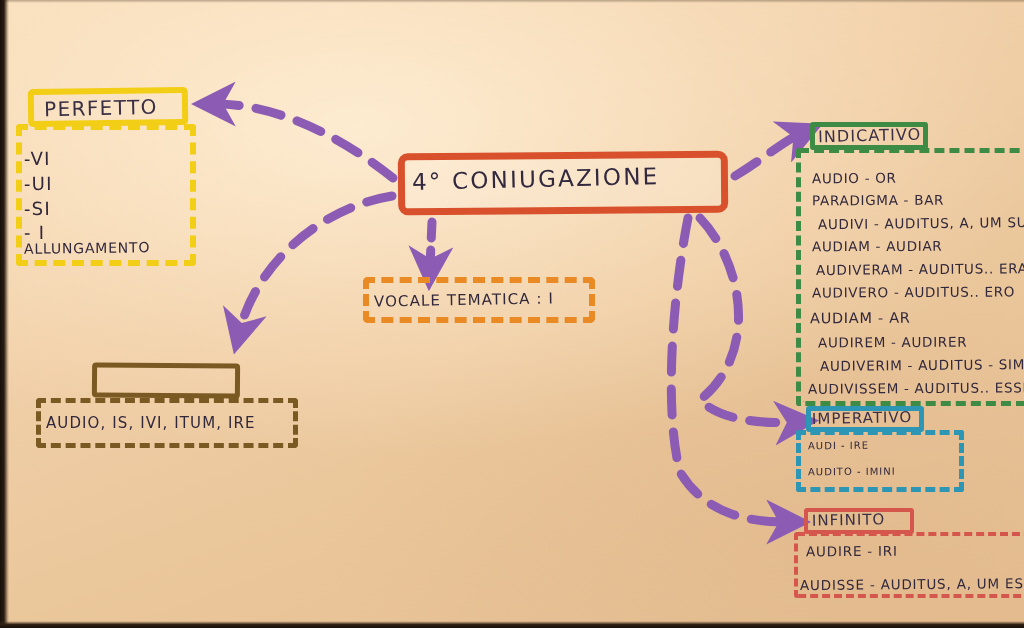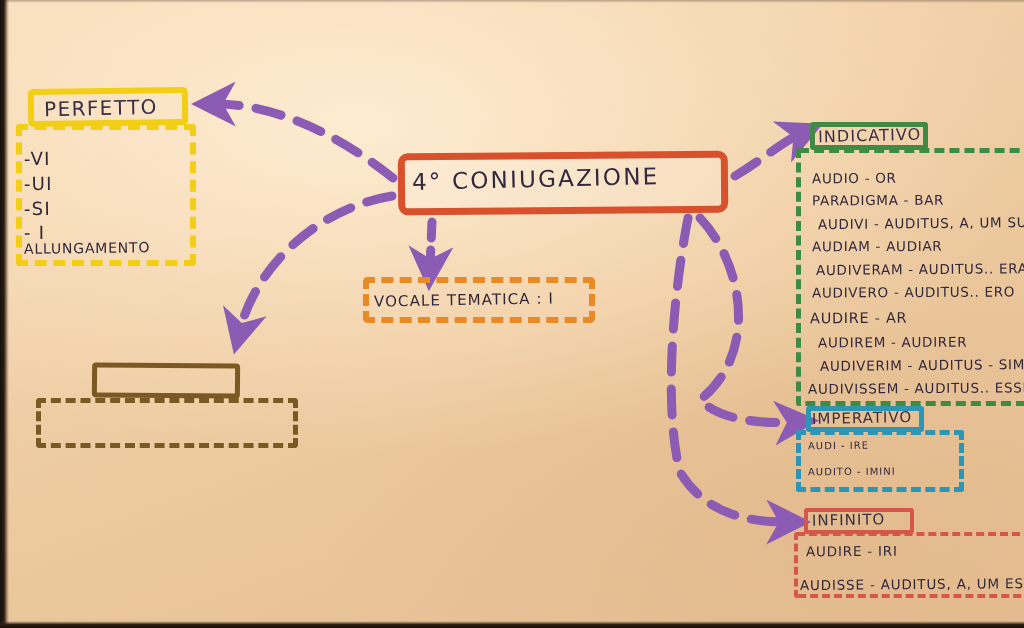--- a/index.html
+++ b/index.html
@@ -162,34 +162,35 @@
   <div class="hand title-txt" id="perfetto-head-label">PERFETTO</div>
   <div class="box dash" id="perfetto-body"></div>
   <div class="hand body-txt perf-line" style="top:148px;transform:rotate(-1deg);">-VI</div>
   <div class="hand body-txt perf-line" style="top:173px;transform:rotate(-.6deg);text-align:right;">-UI</div>
   <div class="hand body-txt perf-line" style="top:198px;transform:rotate(-.8deg);">-SI</div>
   <div class="hand body-txt perf-line" style="top:222px;transform:rotate(-.4deg);">- I</div>
   <div class="hand body-txt perf-line" style="top:240px;font-size:14px;letter-spacing:.8px;transform:rotate(-.7deg);">ALLUNGAMENTO</div>
 
   <div class="box solid" id="paradigma-head"></div>
   <div class="box dash" id="paradigma-body"></div>
+  <div class="hand body-txt" id="paradigma-body-label">AUDIO, IS, IVI, ITUM, IRE</div>
 
   <div class="box dash" id="vocale"></div>
   <div class="hand body-txt" id="vocale-label">VOCALE TEMATICA :  I</div>
 
   <div class="box solid" id="indic-head"></div>
   <div class="hand title-txt" id="indic-head-label">INDICATIVO</div>
   <div class="box dash" id="indic-body"></div>
   <div class="hand body-txt ind-line" style="top:170px;transform:rotate(-.5deg);">AUDIO - OR</div>
   <div class="hand body-txt ind-line" style="top:192px;transform:rotate(-.3deg);">PARADIGMA - BAR</div>
   <div class="hand body-txt ind-line" style="left:818px;top:215px;transform:rotate(-.6deg);">AUDIVI - AUDITUS, A, UM SUM</div>
   <div class="hand body-txt ind-line" style="top:238px;transform:rotate(-.2deg);">AUDIAM - AUDIAR</div>
   <div class="hand body-txt ind-line" style="left:816px;top:261px;transform:rotate(-.5deg);">AUDIVERAM - AUDITUS.. ERAM</div>
   <div class="hand body-txt ind-line" style="top:284px;transform:rotate(-.3deg);">AUDIVERO - AUDITUS.. ERO</div>
-  <div class="hand body-txt ind-line" style="left:810px;top:310px;font-size:14.5px;transform:rotate(-.4deg);">AUDIRE - AR</div>
+  <div class="hand body-txt ind-line" style="left:810px;top:310px;font-size:14.5px;transform:rotate(-.4deg);">AUDIAM - AR</div>
   <div class="hand body-txt ind-line" style="left:818px;top:334px;transform:rotate(-.3deg);">AUDIREM - AUDIRER</div>
   <div class="hand body-txt ind-line" style="left:820px;top:357px;transform:rotate(-.5deg);">AUDIVERIM - AUDITUS - SIM</div>
   <div class="hand body-txt ind-line" style="left:808px;top:380px;transform:rotate(-.4deg);">AUDIVISSEM - AUDITUS.. ESSEM</div>
 
   <div class="box solid" id="imper-head"></div>
   <div class="hand title-txt" id="imper-head-label">IMPERATIVO</div>
   <div class="box dash" id="imper-body"></div>
   <div class="hand body-txt imp-line" style="top:440px;transform:rotate(-.5deg);">AUDI - IRE</div>
   <div class="hand body-txt imp-line" style="top:466px;transform:rotate(-.4deg);">AUDITO - IMINI</div>
 

